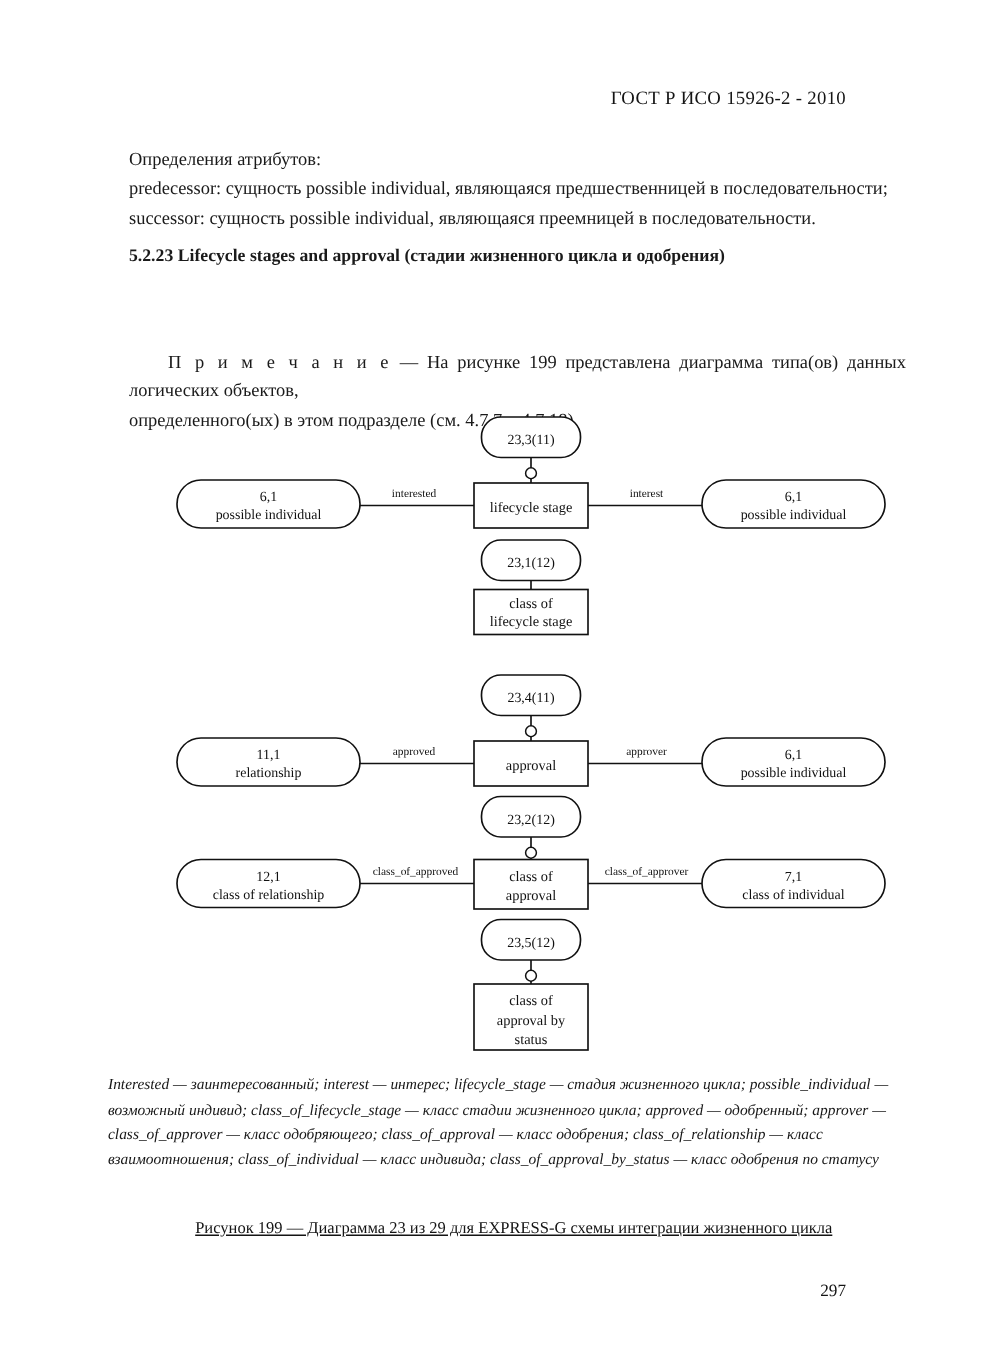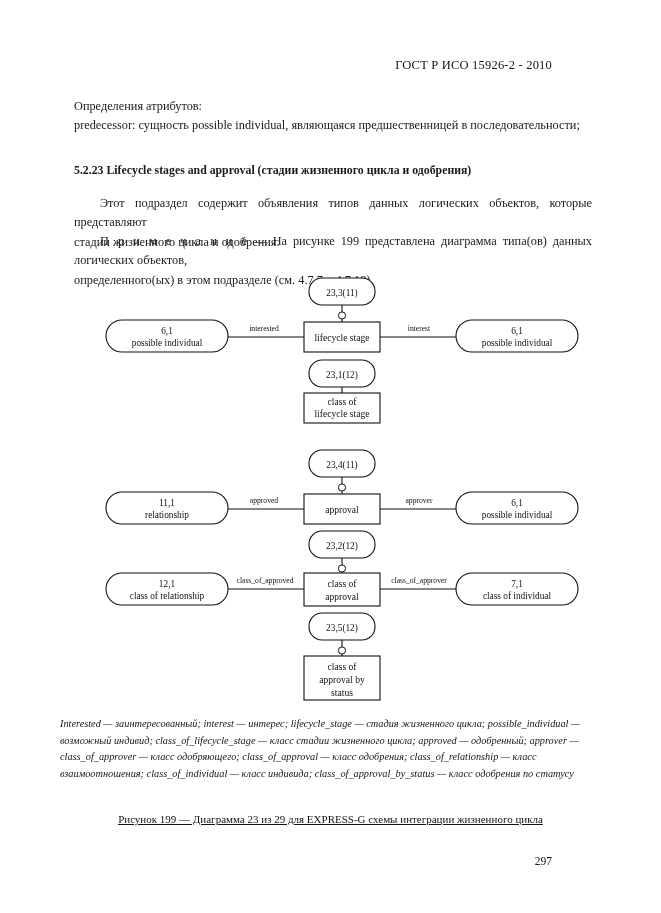--- a/index.html
+++ b/index.html
@@ -14,20 +14,21 @@
     font-family: "Liberation Serif", "DejaVu Serif", serif;
     color: #1a1a1a;
     overflow: hidden;
   }
 
   .page {
     position: absolute;
     inset: 0;
     width: 614px;
     height: 913px;
+    margin-left: 12px;
   }
 
   
   .std-header {
     position: absolute;
     top: 58px;
     right: 62px;
     font-size: 12.5px;
     letter-spacing: 0.2px;
     white-space: nowrap;
@@ -142,28 +143,25 @@
 </head>
 <body>
 
 <div class="page">
 
   <div class="std-header">ГОСТ Р ИСО 15926-2 - 2010</div>
 
   <div class="textblock t-defs">
     <div>Определения атрибутов:</div>
     <div>predecessor: сущность possible  individual, являющаяся предшественницей в последовательности;</div>
+    <div>successor: сущность possible  individual, являющаяся преемницей в последовательности.</div>
   </div>
 
   <div class="heading">5.2.23 Lifecycle stages and approval (стадии жизненного цикла и одобрения)</div>
 
-  <div class="textblock para1">
-    <div class="ind">Этот подраздел содержит объявления типов данных логических объектов, которые представляют</div>
-    <div>стадии жизненного цикла и одобрения.</div>
-  </div>
 
   <div class="textblock para2">
     <div class="ind"><span class="sp-note">П р и м е ч а н и е</span><span> — На рисунке 199 представлена диаграмма типа(ов) данных логических объектов,</span></div>
     <div>определенного(ых) в этом подразделе (см. 4.7.7 и 4.7.18).</div>
   </div>
 
   <div class="diagram">
     <svg width="661" height="450" viewBox="0 0 661 450" xmlns="http://www.w3.org/2000/svg">
 
       <g>

